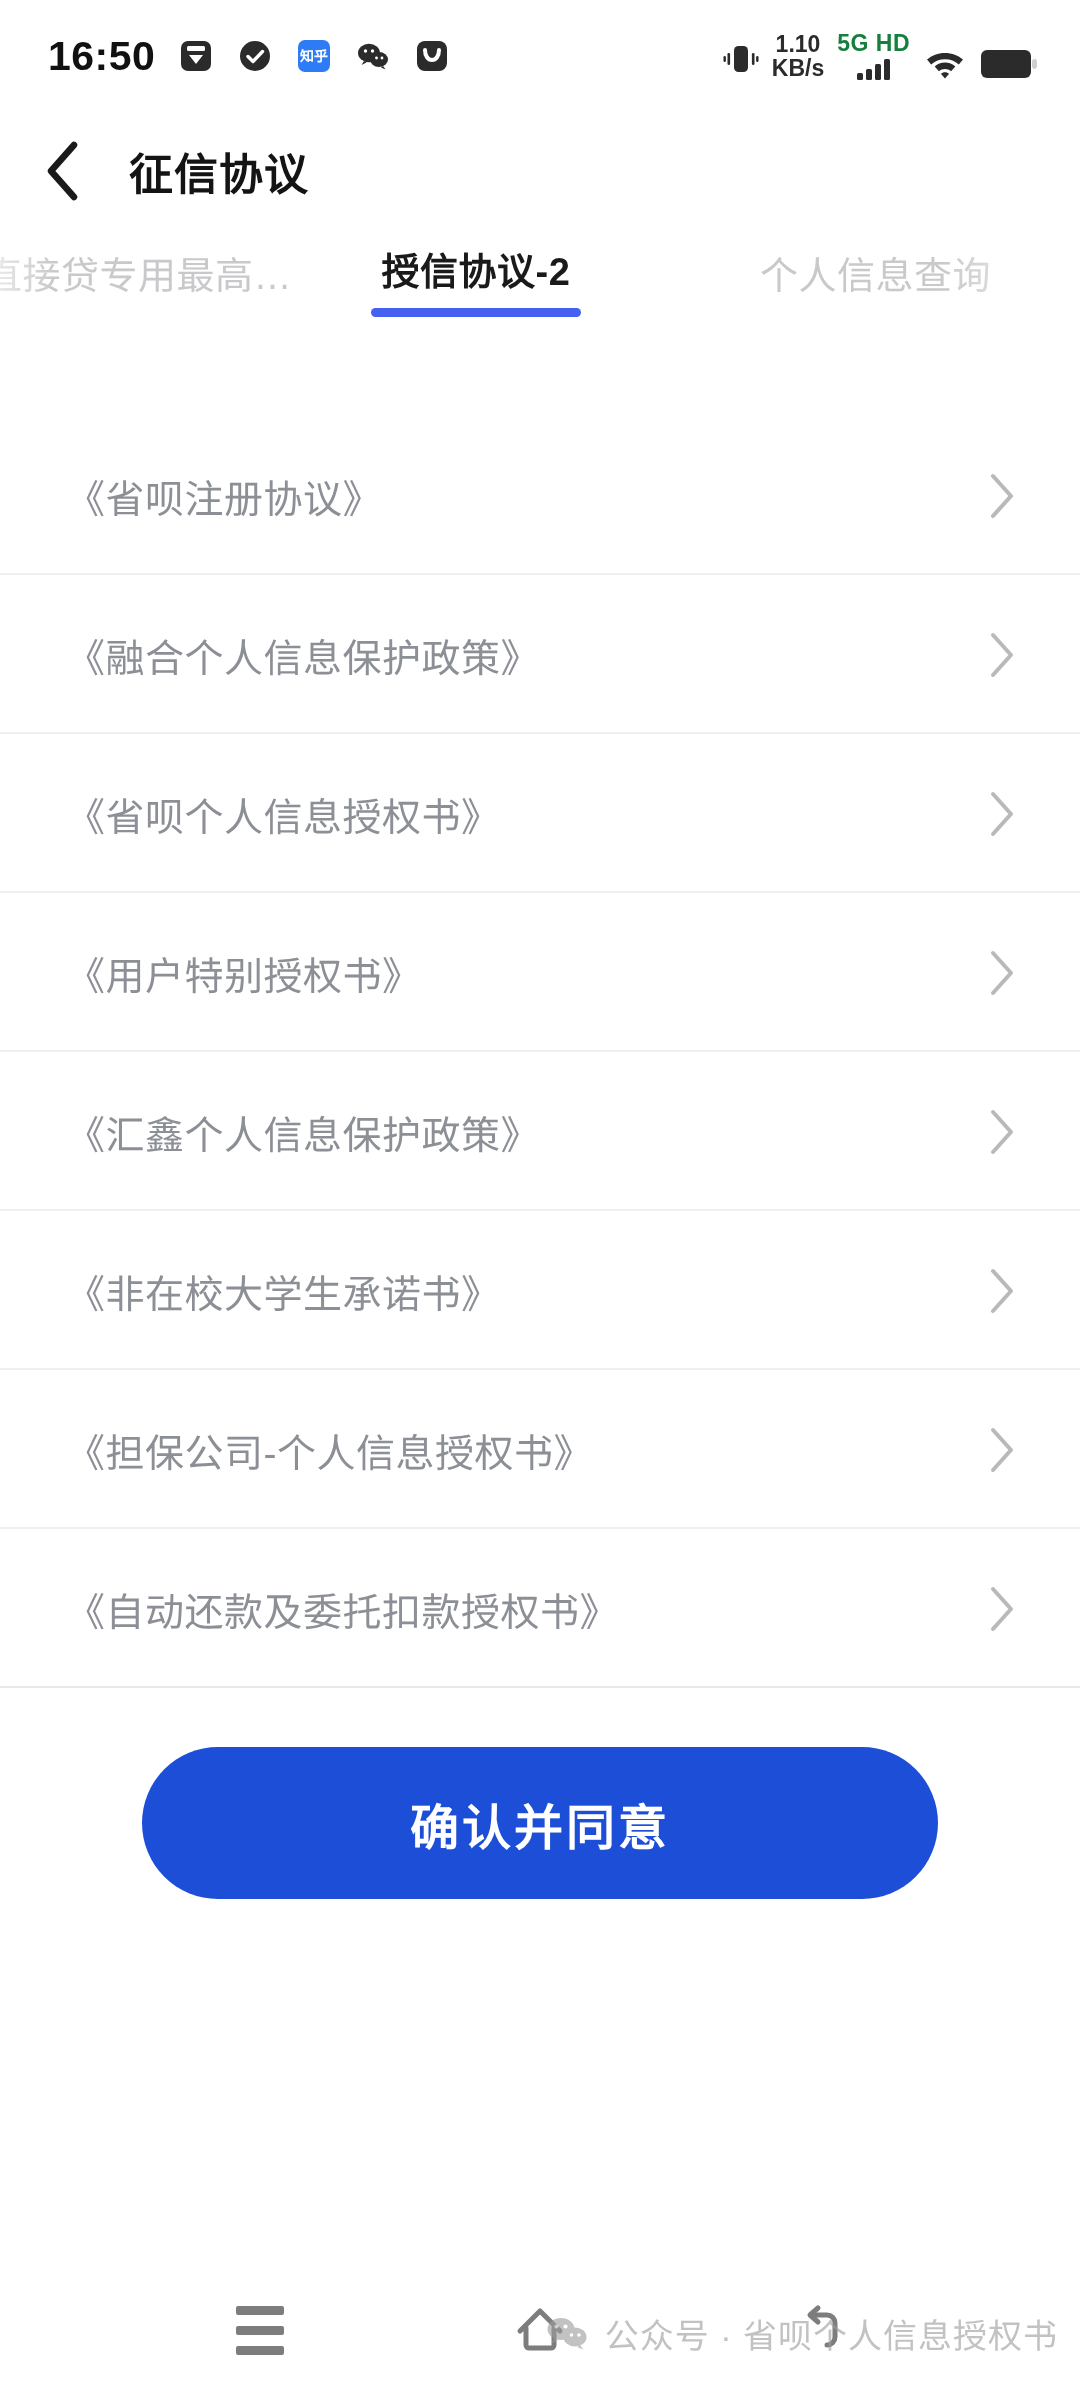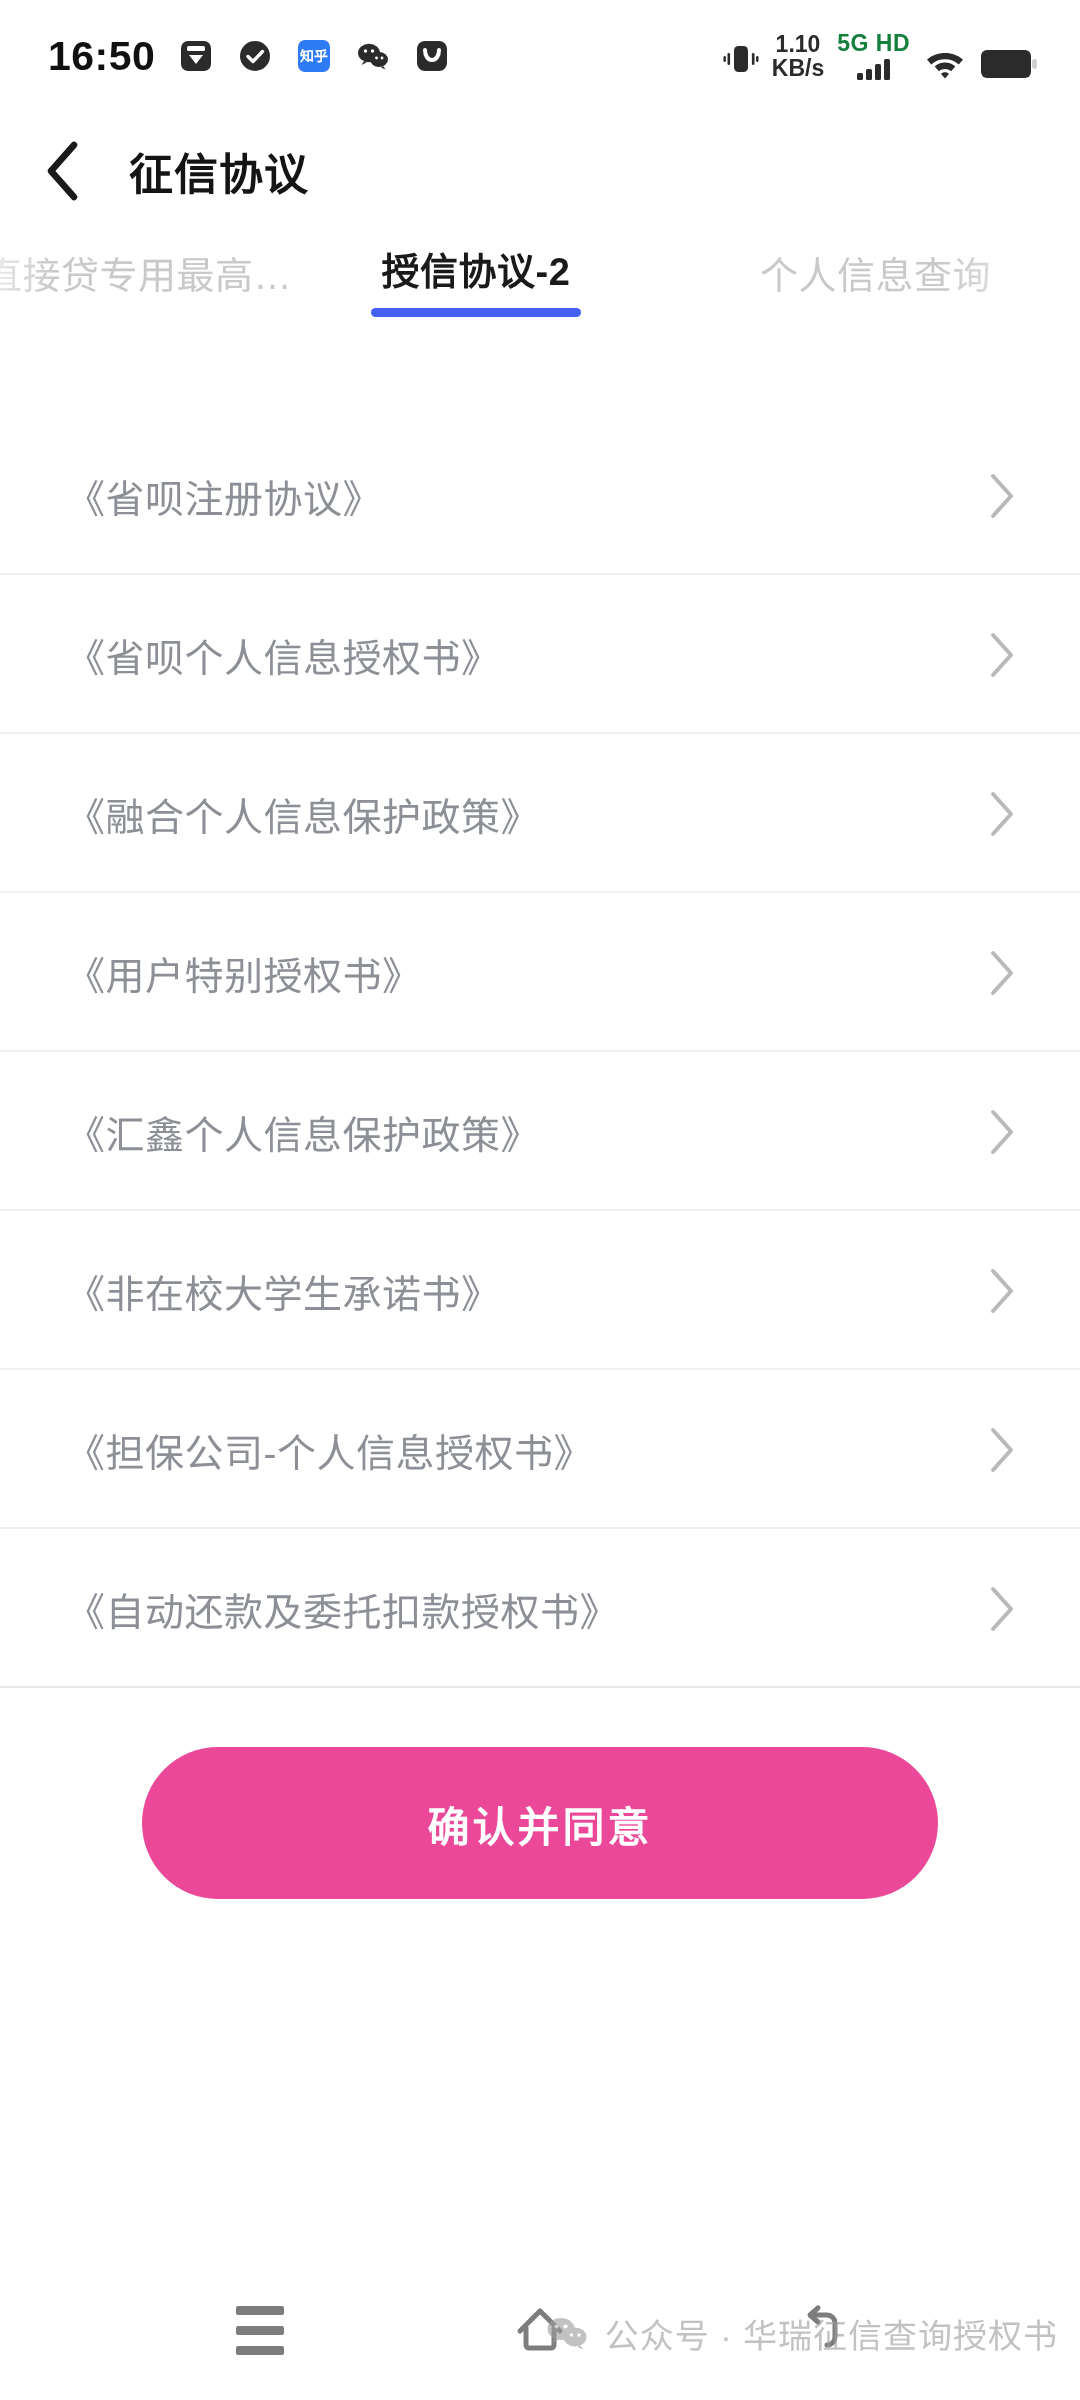--- a/index.html
+++ b/index.html
@@ -216,23 +216,23 @@
   .cta-wrap {
     display: flex;
     justify-content: center;
     margin-top: 59px;
   }
   .cta-button {
     width: 796px;
     height: 152px;
     border: none;
     border-radius: 76px;
-    background: #ec4899;
+    background: #1d4ed8;
     color: #ffffff;
-    font-size: 42px;
+    font-size: 49px;
     font-weight: 700;
     letter-spacing: 3px;
     font-family: "Liberation Sans", "DejaVu Sans", sans-serif;
     cursor: pointer;
     display: flex;
     align-items: center;
     justify-content: center;
   }
 
   
@@ -395,30 +395,30 @@
   <div class="list-row">
     <span class="row-label">《省呗注册协议》</span>
     <span class="row-chevron">
       <svg width="30" height="48" viewBox="0 0 30 48">
           <path d="M6 4l18 20L6 44" stroke="#b9b9b9" stroke-width="4" fill="none" stroke-linecap="round" stroke-linejoin="round"></path>
         </svg>
     </span>
   </div>
 
   <div class="list-row">
+    <span class="row-label">《融合个人信息保护政策》</span>
+    <span class="row-chevron">
+      <svg width="30" height="48" viewBox="0 0 30 48">
+          <path d="M6 4l18 20L6 44" stroke="#b9b9b9" stroke-width="4" fill="none" stroke-linecap="round" stroke-linejoin="round"></path>
+        </svg>
+    </span>
+  </div>
+
+  <div class="list-row">
     <span class="row-label">《省呗个人信息授权书》</span>
-    <span class="row-chevron">
-      <svg width="30" height="48" viewBox="0 0 30 48">
-          <path d="M6 4l18 20L6 44" stroke="#b9b9b9" stroke-width="4" fill="none" stroke-linecap="round" stroke-linejoin="round"></path>
-        </svg>
-    </span>
-  </div>
-
-  <div class="list-row">
-    <span class="row-label">《融合个人信息保护政策》</span>
     <span class="row-chevron">
       <svg width="30" height="48" viewBox="0 0 30 48">
           <path d="M6 4l18 20L6 44" stroke="#b9b9b9" stroke-width="4" fill="none" stroke-linecap="round" stroke-linejoin="round"></path>
         </svg>
     </span>
   </div>
 
 
   <div class="list-row">
     <span class="row-label">《用户特别授权书》</span>
@@ -496,14 +496,14 @@
   <svg width="46" height="40" viewBox="0 0 46 40">
     <ellipse cx="16" cy="15" rx="13.5" ry="11" fill="#9d9d9d"></ellipse>
     <path d="M10 24l-3.5 5 6.5-3z" fill="#9d9d9d"></path>
     <ellipse cx="30" cy="23" rx="11.5" ry="9.5" fill="#9d9d9d"></ellipse>
     <path d="M35 31l3.5 4.6-6-2.4z" fill="#9d9d9d"></path>
     <circle cx="11.5" cy="12.5" r="2.1" fill="#ffffff"></circle>
     <circle cx="20.5" cy="12.5" r="2.1" fill="#ffffff"></circle>
     <circle cx="26.5" cy="21" r="1.8" fill="#ffffff"></circle>
     <circle cx="34" cy="21" r="1.8" fill="#ffffff"></circle>
   </svg>
-  <span class="watermark-text">公众号 · 华瑞征信查询授权书</span>
+  <span class="watermark-text">公众号 · 省呗个人信息授权书</span>
 </div>
 
 </body></html>

